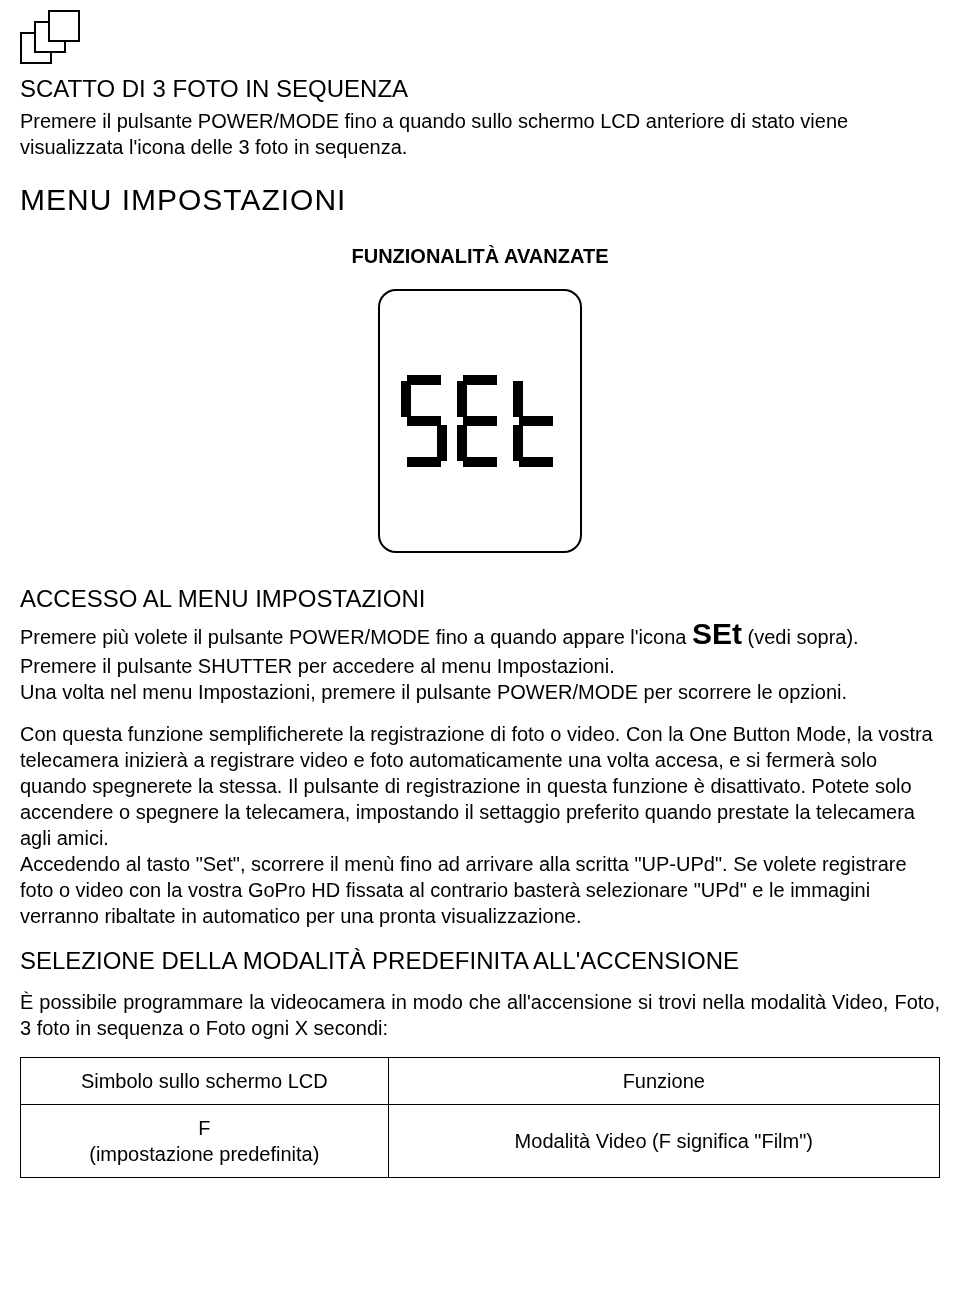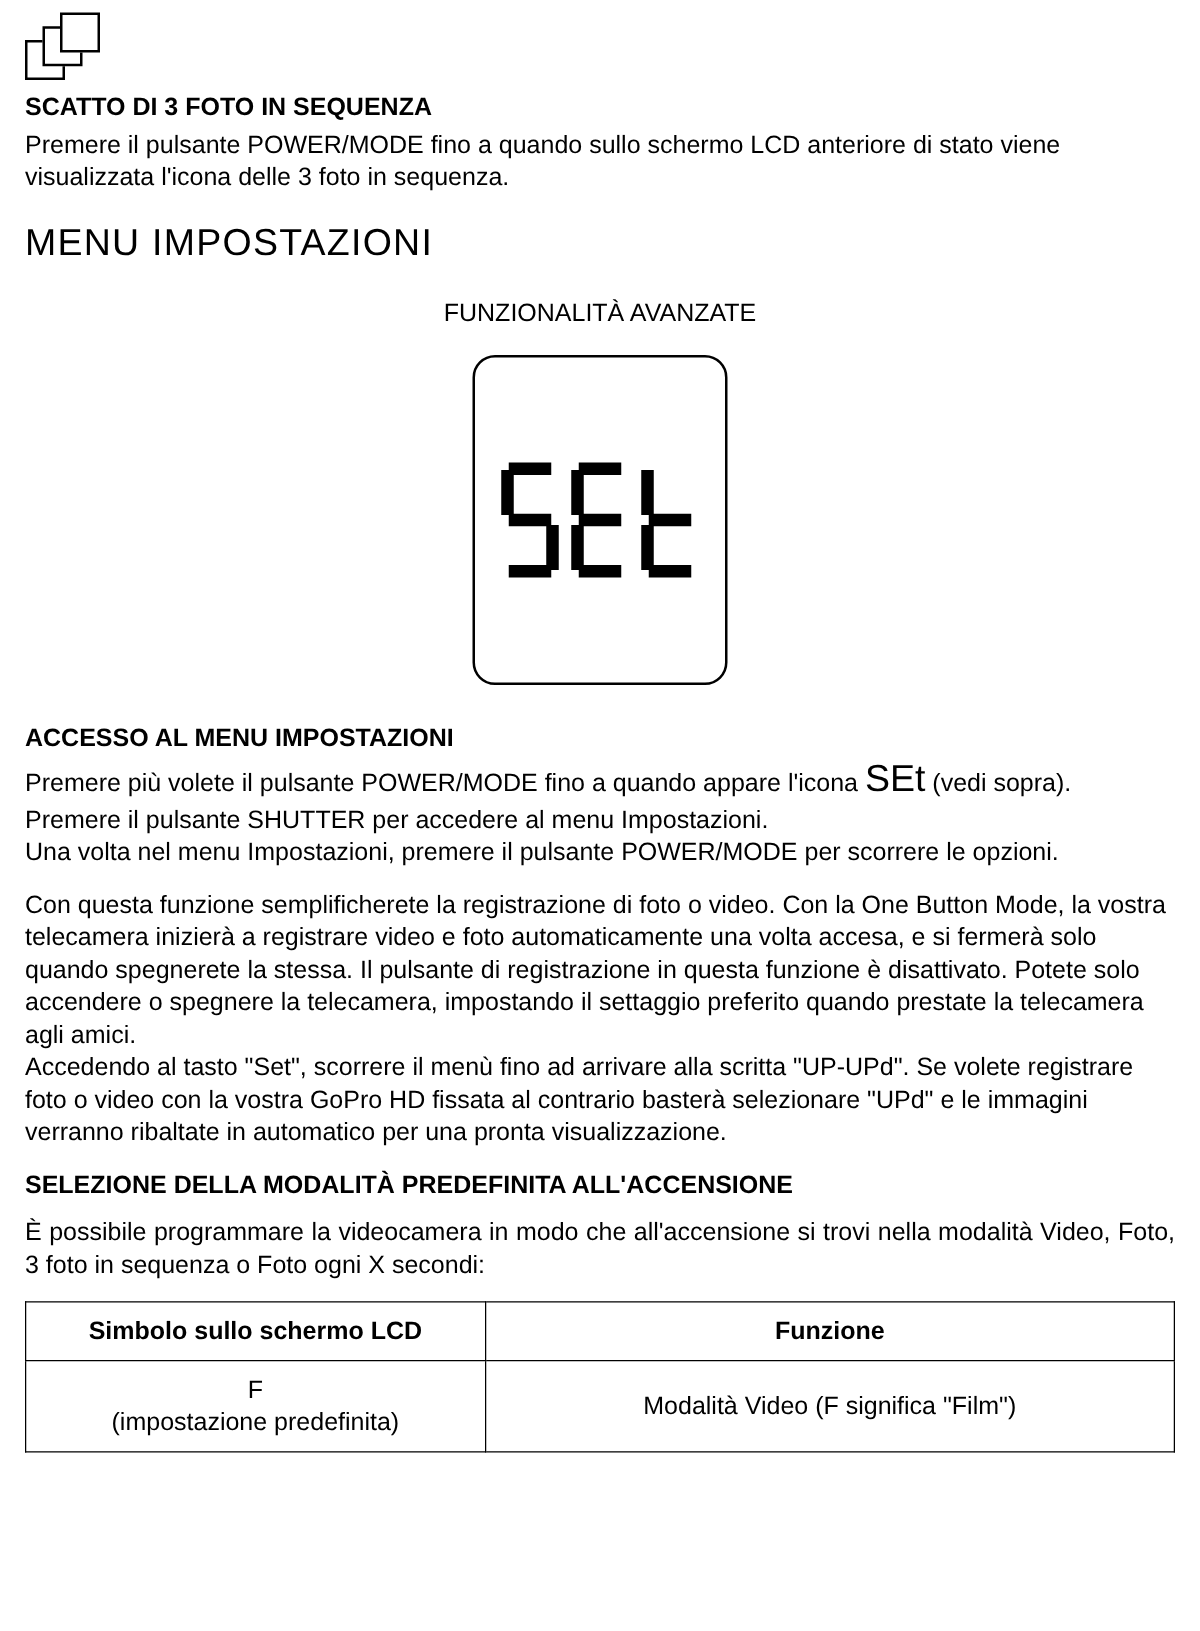--- a/index.html
+++ b/index.html
@@ -21,47 +21,47 @@
   .icon-seq .sq {
     position: absolute;
     width: 28px;
     height: 28px;
     border: 2px solid #000;
     background: #fff;
   }
   .icon-seq .sq1 { left: 0px; top: 22px; }
   .icon-seq .sq2 { left: 14px; top: 11px; }
   .icon-seq .sq3 { left: 28px; top: 0px; }
-  h3 { font-size: 20px; font-weight: bold; margin: 0; display: inline; }
+  h3 { font-size: 24px; font-weight: normal; margin: 0; display: inline; }
   p { margin: 0 0 16px 0; }
   .section-title { font-size: 30px; margin: 20px 0 24px 0; font-weight: normal; letter-spacing: 1px; }
-  .subheading { font-size: 20px; font-weight: normal; text-align: center; margin-bottom: 20px; }
+  .subheading { font-size: 20px; font-weight: bold; text-align: center; margin-bottom: 20px; }
   .lcd-box {
     width: 200px;
     height: 260px;
     border: 2px solid #000;
     border-radius: 18px;
     margin: 0 auto 30px auto;
     display: flex;
     align-items: center;
     justify-content: center;
   }
-  .big-set { font-size: 30px; font-weight: normal; }
+  .big-set { font-size: 30px; font-weight: bold; }
   table {
     border-collapse: collapse;
     width: 100%;
     margin-top: 10px;
   }
   th, td {
     border: 1px solid #000;
     padding: 10px 8px;
     text-align: center;
     font-size: 20px;
   }
-  th { font-weight: bold; }
+  th { font-weight: normal; }
   .justify { text-align: justify; }
   
   .digit {
     display: inline-block;
     width: 46px;
     height: 92px;
     position: relative;
     margin: 0 4px;
   }
   .seg-bar {

